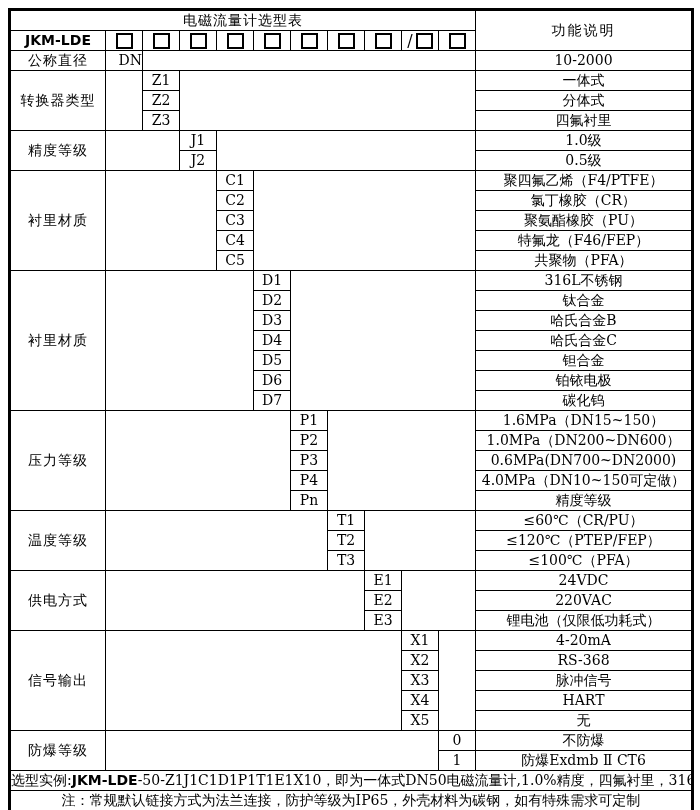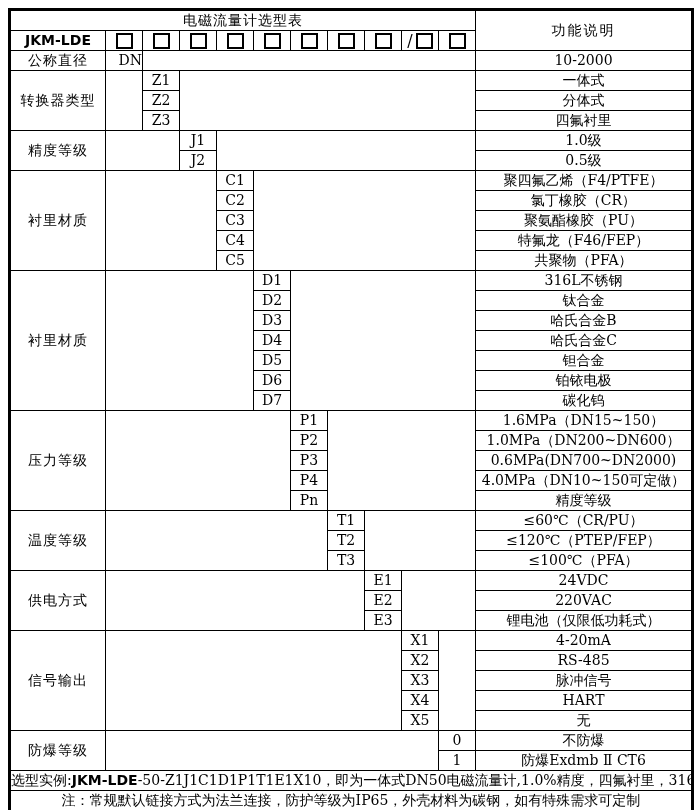--- a/index.html
+++ b/index.html
@@ -261,21 +261,21 @@
           </tr>
           <tr>
             <td class="cat" rowspan="5">信号输出</td>
             <td rowspan="5" colspan="8"></td>
             <td class="code">X1</td>
             <td rowspan="5" colspan="1"></td>
             <td class="desc">4-20mA</td>
           </tr>
           <tr>
             <td class="code">X2</td>
-            <td class="desc">RS-485</td>
+            <td class="desc">RS-368</td>
           </tr>
           <tr>
             <td class="code">X3</td>
             <td class="desc">脉冲信号</td>
           </tr>
           <tr>
             <td class="code">X4</td>
             <td class="desc">HART</td>
           </tr>
           <tr>

